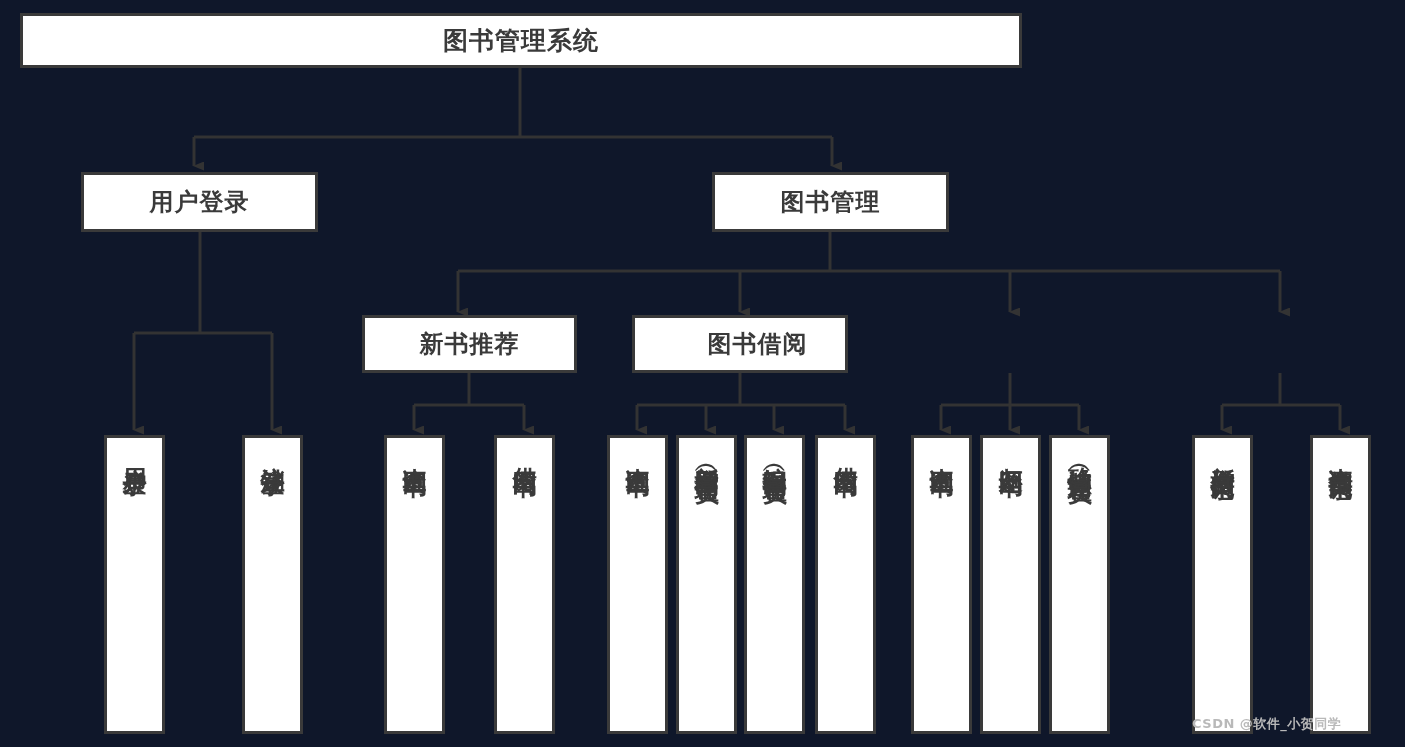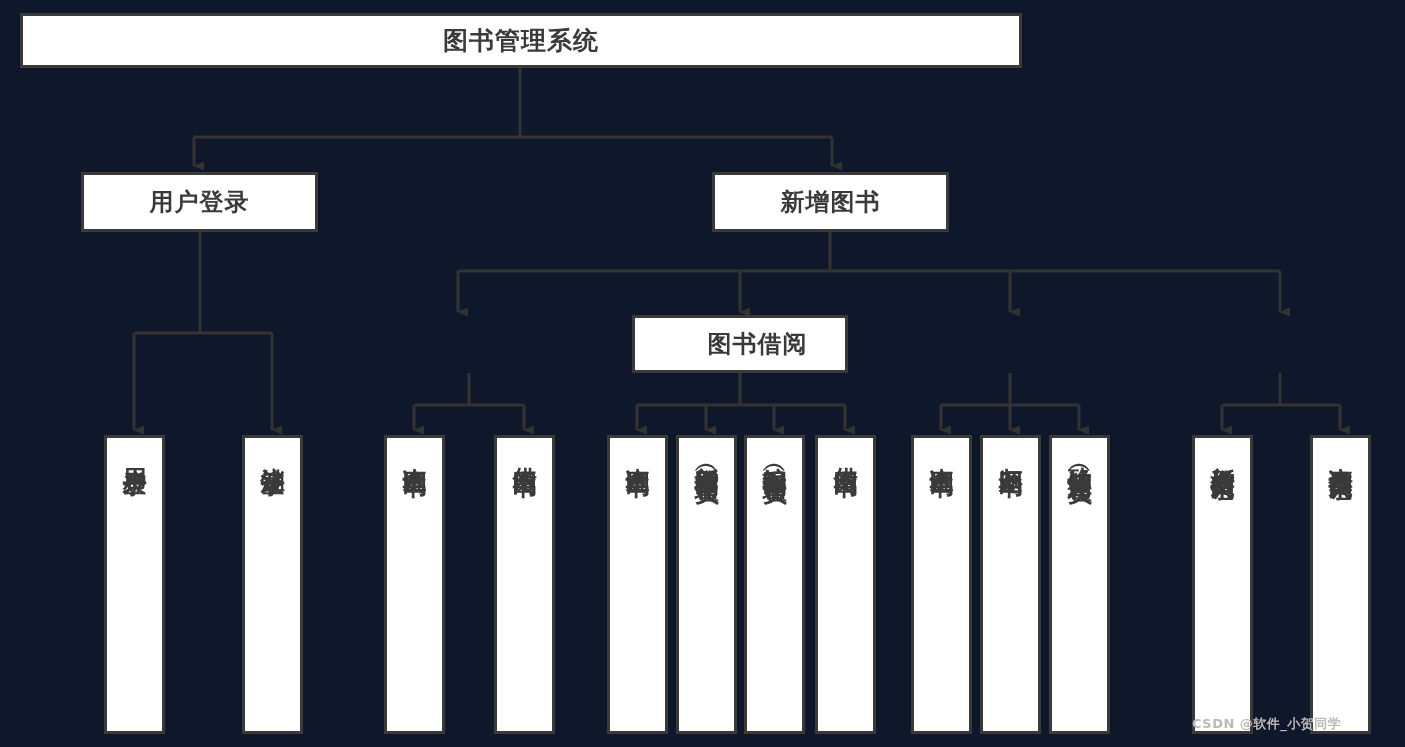--- a/index.html
+++ b/index.html
@@ -123,23 +123,26 @@
   </svg>
 
   <div class="node h root" style="left:20px;top:13px;width:1002px;height:55px;">
     <span class="lbl">图书管理系统</span>
   </div>
 
   <div class="node h" style="left:81px;top:172px;width:237px;height:60px;">
     <span class="lbl">用户登录</span>
   </div>
   <div class="node h" style="left:712px;top:172px;width:237px;height:60px;">
-    <span class="lbl">新增图书</span>
+    <span class="lbl">图书管理</span>
   </div>
 
+  <div class="node h" style="left:362px;top:315px;width:215px;height:58px;">
+    <span class="lbl">新书推荐</span>
+  </div>
   <div class="node h" style="left:632px;top:315px;width:216px;height:58px;padding-left:35px;">
     <span class="lbl">图书借阅</span>
   </div>
 
   <div class="node v" style="left:104px;top:435px;width:61px;height:299px;">
     <span class="lbl">用户登录</span>
   </div>
   <div class="node v" style="left:242px;top:435px;width:61px;height:299px;">
     <span class="lbl">注销登录</span>
   </div>

